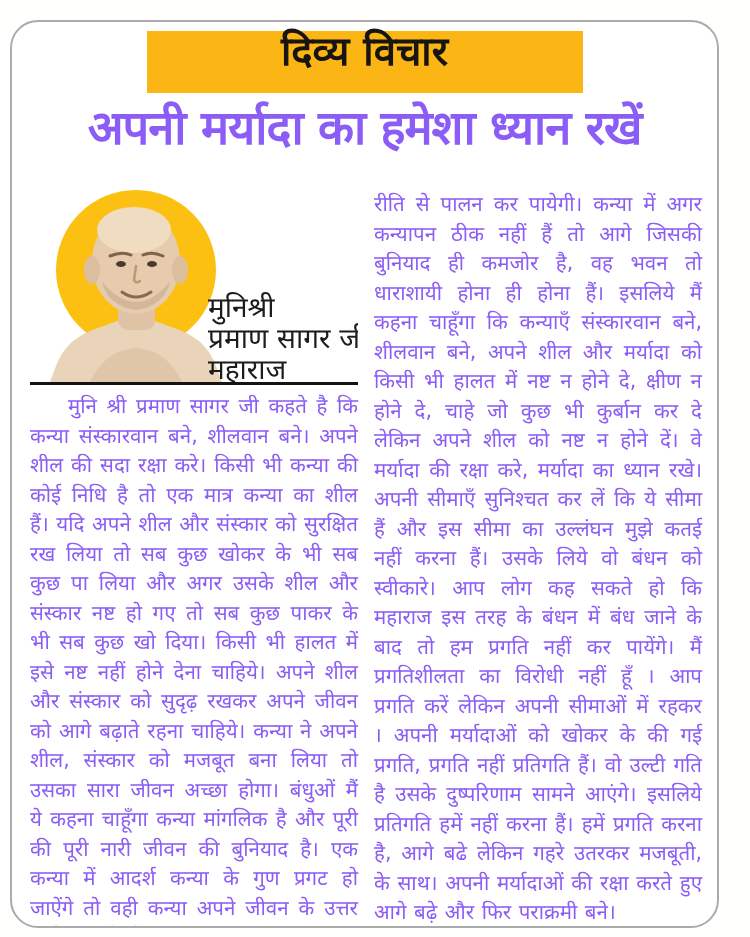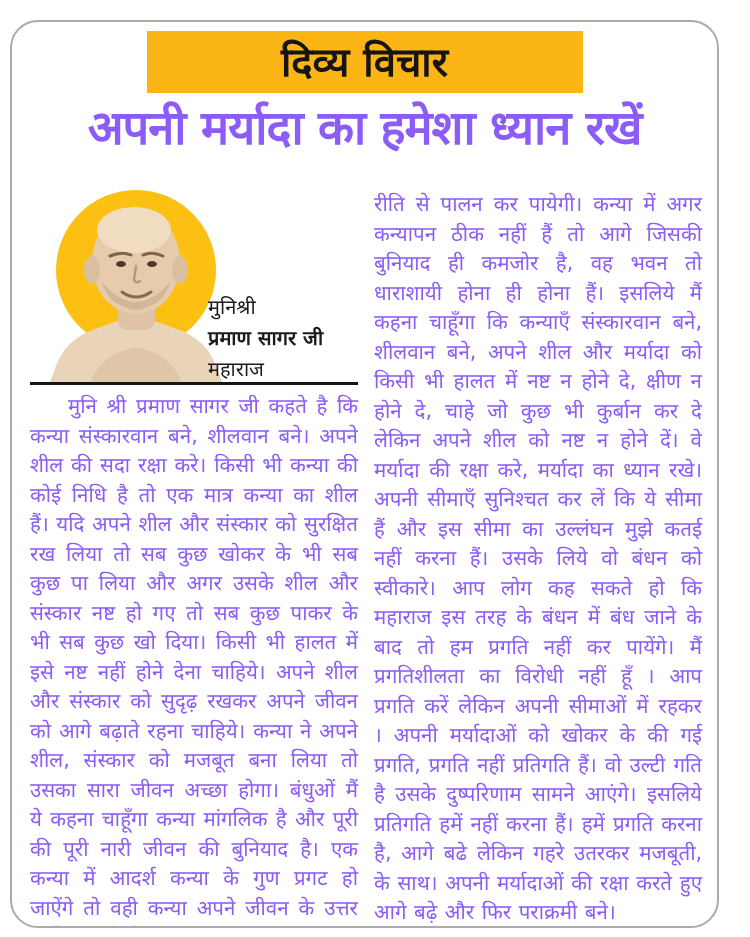--- a/index.html
+++ b/index.html
@@ -29,21 +29,20 @@
   }
   .banner {
     position: absolute;
     left: 50%;
     transform: translateX(-50%);
     top: 9px;
     width: 436px;
     height: 62px;
     background: #FBB615;
     display: flex;
-    align-items: center;
     justify-content: center;
   }
   .banner .banner-label {
     font-size: 40px;
     font-weight: 800;
     color: #181411;
     letter-spacing: 0px;
     line-height: 1;
   }
   .headline {
@@ -90,26 +89,26 @@
   .photo-rule {
     width: 100%;
     height: 0;
     border-bottom: 3px solid #141414;
     margin: 0 0 7px 0;
   }
   .caption {
     position: absolute;
     left: 178px;
     top: 102px;
-    font-size: 20px;
+    font-size: 28px;
     line-height: 31px;
     color: #1c1c1c;
     white-space: nowrap;
   }
-  .caption .cap-name { font-weight: 700; }
+  .caption .cap-name { font-weight: 400; }
   .monk-svg { position: absolute; left: 0; top: 0; }
 </style>
 </head>
 <body>
 
 <div class="stage">
   <div class="page">
 
     <div class="banner" style="background: rgb(251, 182, 21);">
       <span class="banner-label" style="color: rgb(24, 20, 17);">दिव्य विचार</span>

